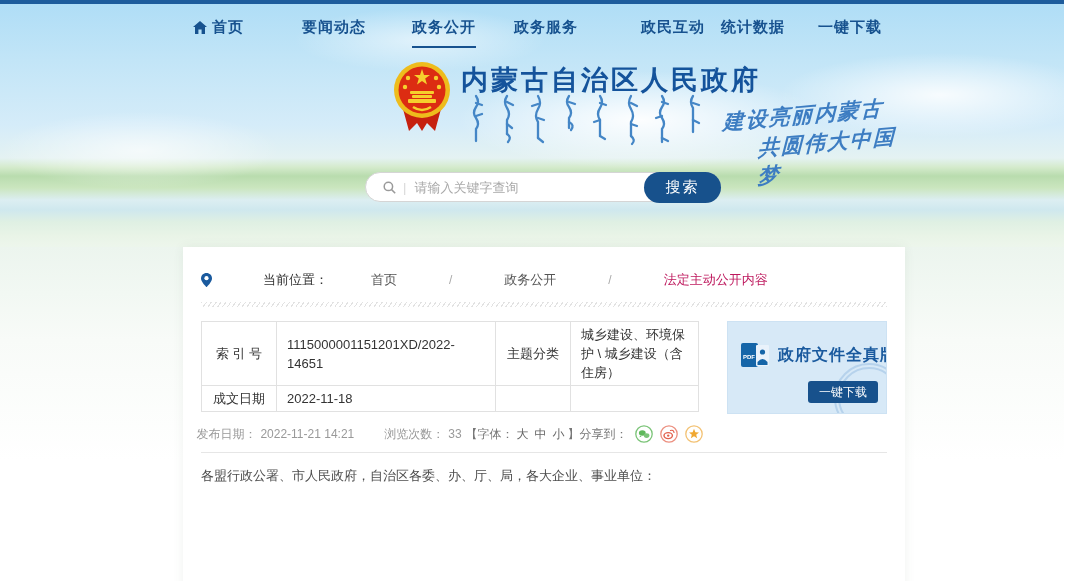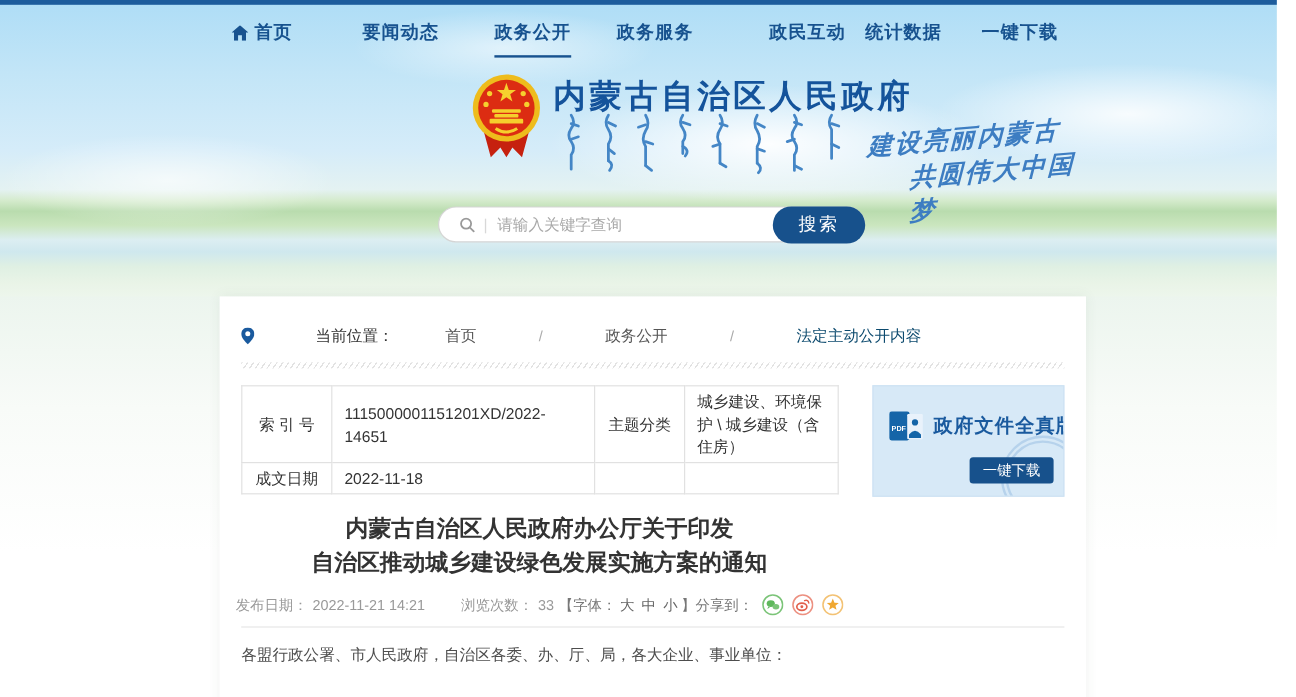--- a/index.html
+++ b/index.html
@@ -46,21 +46,21 @@
                 font-size:15px; letter-spacing:2px; cursor:pointer; }
 
   
   .card { position:absolute; left:183px; top:247px; width:722px; height:360px;
           background:#ffffff; box-shadow:0 0 10px rgba(60,90,60,.08); padding:24px 18px 0 18px; }
 
   .breadcrumb { display:flex; align-items:center; font-size:13px; color:#333;gap:43px; }
   .breadcrumb .pin { width:11px; height:14px; margin-right:8px; }
   .crumb { color:#555; cursor:pointer; }
   .crumb-sep { color:#aaa; margin:0 9px; font-size:12px; }
-  .crumb.current { color:#0c4a6e; }
+  .crumb.current { color:#be185d; }
   .hatch { margin-top:13px; height:5px; width:686px;
            background:repeating-linear-gradient(125deg,#e2e2e2 0 1px,transparent 1px 4px); }
 
   .doc-row { margin-top:14px; display:flex; align-items:flex-start; }
   table.meta { border-collapse:collapse; width:497px; table-layout:fixed; }
   table.meta td { border:1px solid #e1e1e1; font-size:13px; color:#333;
                   padding:3px 10px; line-height:19px; }
   td.lbl { width:75px; text-align:center; padding:3px 4px; }
   td.v1  { width:219px; }
   td.lb2 { width:75px; text-align:center; padding:3px 4px; }
@@ -225,24 +225,20 @@
             <circle cx="21.5" cy="10" r="2.6" fill="#1565a8"></circle>
             <path d="M16.5 20 q5 -6 10 0 l0 3 l-10 0 Z" fill="#1565a8"></path>
             <text x="2" y="17" font-size="6" fill="#ffffff" font-family="Liberation Sans,sans-serif" font-weight="bold">PDF</text>
           </svg>
           <span class="pdf-title">政府文件全真版</span>
         </div>
         <button class="pdf-btn">一键下载</button>
       </div>
     </div>
 
-    <div class="art-title">
-      <div>内蒙古自治区人民政府办公厅关于印发</div>
-      <div>自治区推动城乡建设绿色发展实施方案的通知</div>
-    </div>
 
     <div class="meta-row">
       <div class="meta-left">
         <span>发布日期：</span><span>2022-11-21 14:21</span><span class="gap"></span><span>浏览次数：</span><span>33</span>
       </div>
       <div class="meta-right">
         <span>【字体：</span>
         <span class="font-opt">大</span>
         <span class="font-opt">中</span>
         <span class="font-opt">小</span>

